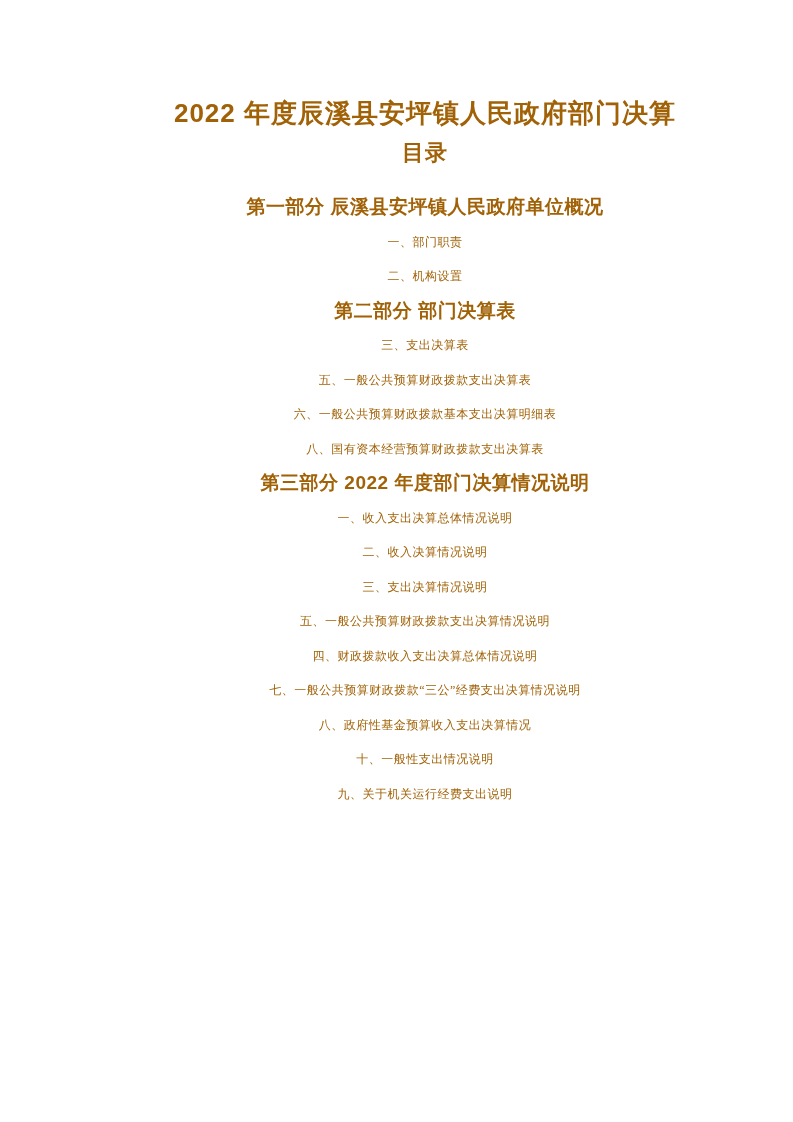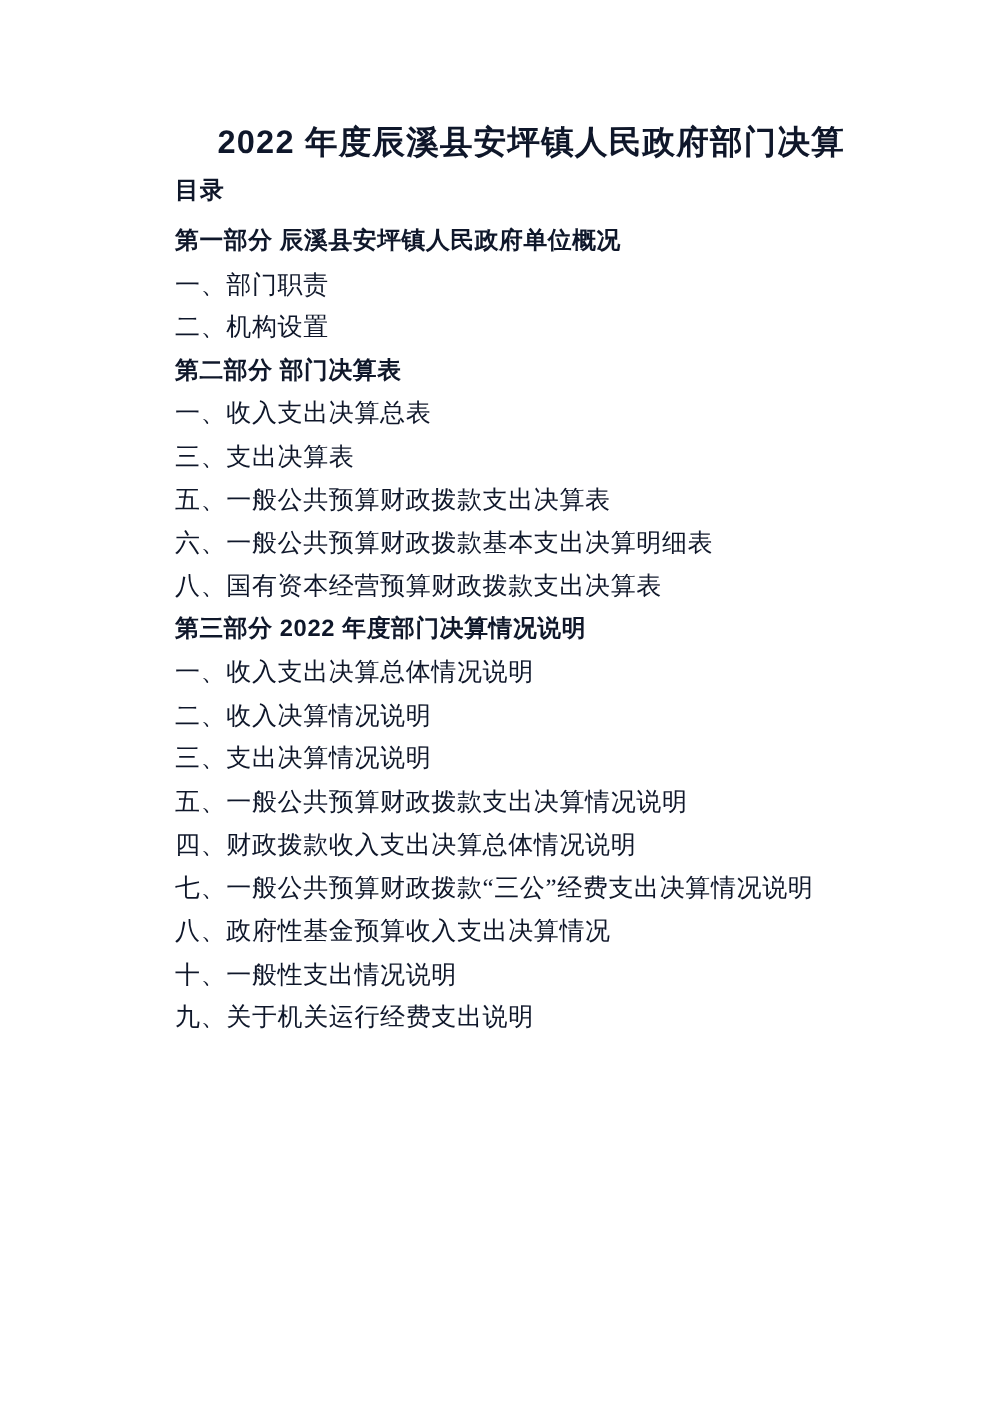--- a/index.html
+++ b/index.html
@@ -6,79 +6,80 @@
     margin: 0;
     padding: 0;
     background: #ffffff;
   }
   .page {
     position: relative;
     width: 793px;
     height: 1122px;
     background: #ffffff;
     overflow: hidden;
-    color: #0f172a;
+    color: #a16207;
   }
   .content {
     margin-left: 140px;
     width: 570px;
   }
   .doc-title {
     margin-top: 93px;
     line-height: 40px;
     text-align: center;
     font-family: "Liberation Sans", "DejaVu Sans", sans-serif;
     font-weight: bold;
     font-size: 26px;
     letter-spacing: 1px;
     white-space: nowrap;
   }
   .toc-heading {
     line-height: 40px;
+    text-align: center;
     font-family: "Liberation Sans", "DejaVu Sans", sans-serif;
     font-weight: bold;
-    font-size: 19px;
+    font-size: 22px;
     letter-spacing: 1px;
   }
   .toc {
-    margin-top: 3px;
+    margin-top: 17px;
+    text-align: center;
   }
   .toc-line {
     line-height: 34.5px;
     white-space: nowrap;
   }
   .section-heading {
     font-family: "Liberation Sans", "DejaVu Sans", sans-serif;
     font-weight: bold;
     font-size: 19px;
     letter-spacing: 0.5px;
   }
   .toc-item {
     font-family: "Liberation Serif", "DejaVu Serif", serif;
-    font-size: 20px;
+    font-size: 12px;
     letter-spacing: 0.5px;
   }
 </style>
 </head>
 <body>
 
 <div class="page">
   <div class="content">
 
     <div class="doc-title">2022 年度辰溪县安坪镇人民政府部门决算</div>
     <div class="toc-heading">目录</div>
 
     <div class="toc">
 
       <div class="toc-line section-heading">第一部分 辰溪县安坪镇人民政府单位概况</div>
       <div class="toc-line toc-item">一、部门职责</div>
       <div class="toc-line toc-item">二、机构设置</div>
 
       <div class="toc-line section-heading">第二部分 部门决算表</div>
-      <div class="toc-line toc-item">一、收入支出决算总表</div>
       <div class="toc-line toc-item">三、支出决算表</div>
       <div class="toc-line toc-item">五、一般公共预算财政拨款支出决算表</div>
       <div class="toc-line toc-item">六、一般公共预算财政拨款基本支出决算明细表</div>
       <div class="toc-line toc-item">八、国有资本经营预算财政拨款支出决算表</div>
 
       <div class="toc-line section-heading">第三部分 2022 年度部门决算情况说明</div>
       <div class="toc-line toc-item">一、收入支出决算总体情况说明</div>
       <div class="toc-line toc-item">二、收入决算情况说明</div>
       <div class="toc-line toc-item">三、支出决算情况说明</div>
       <div class="toc-line toc-item">五、一般公共预算财政拨款支出决算情况说明</div>

